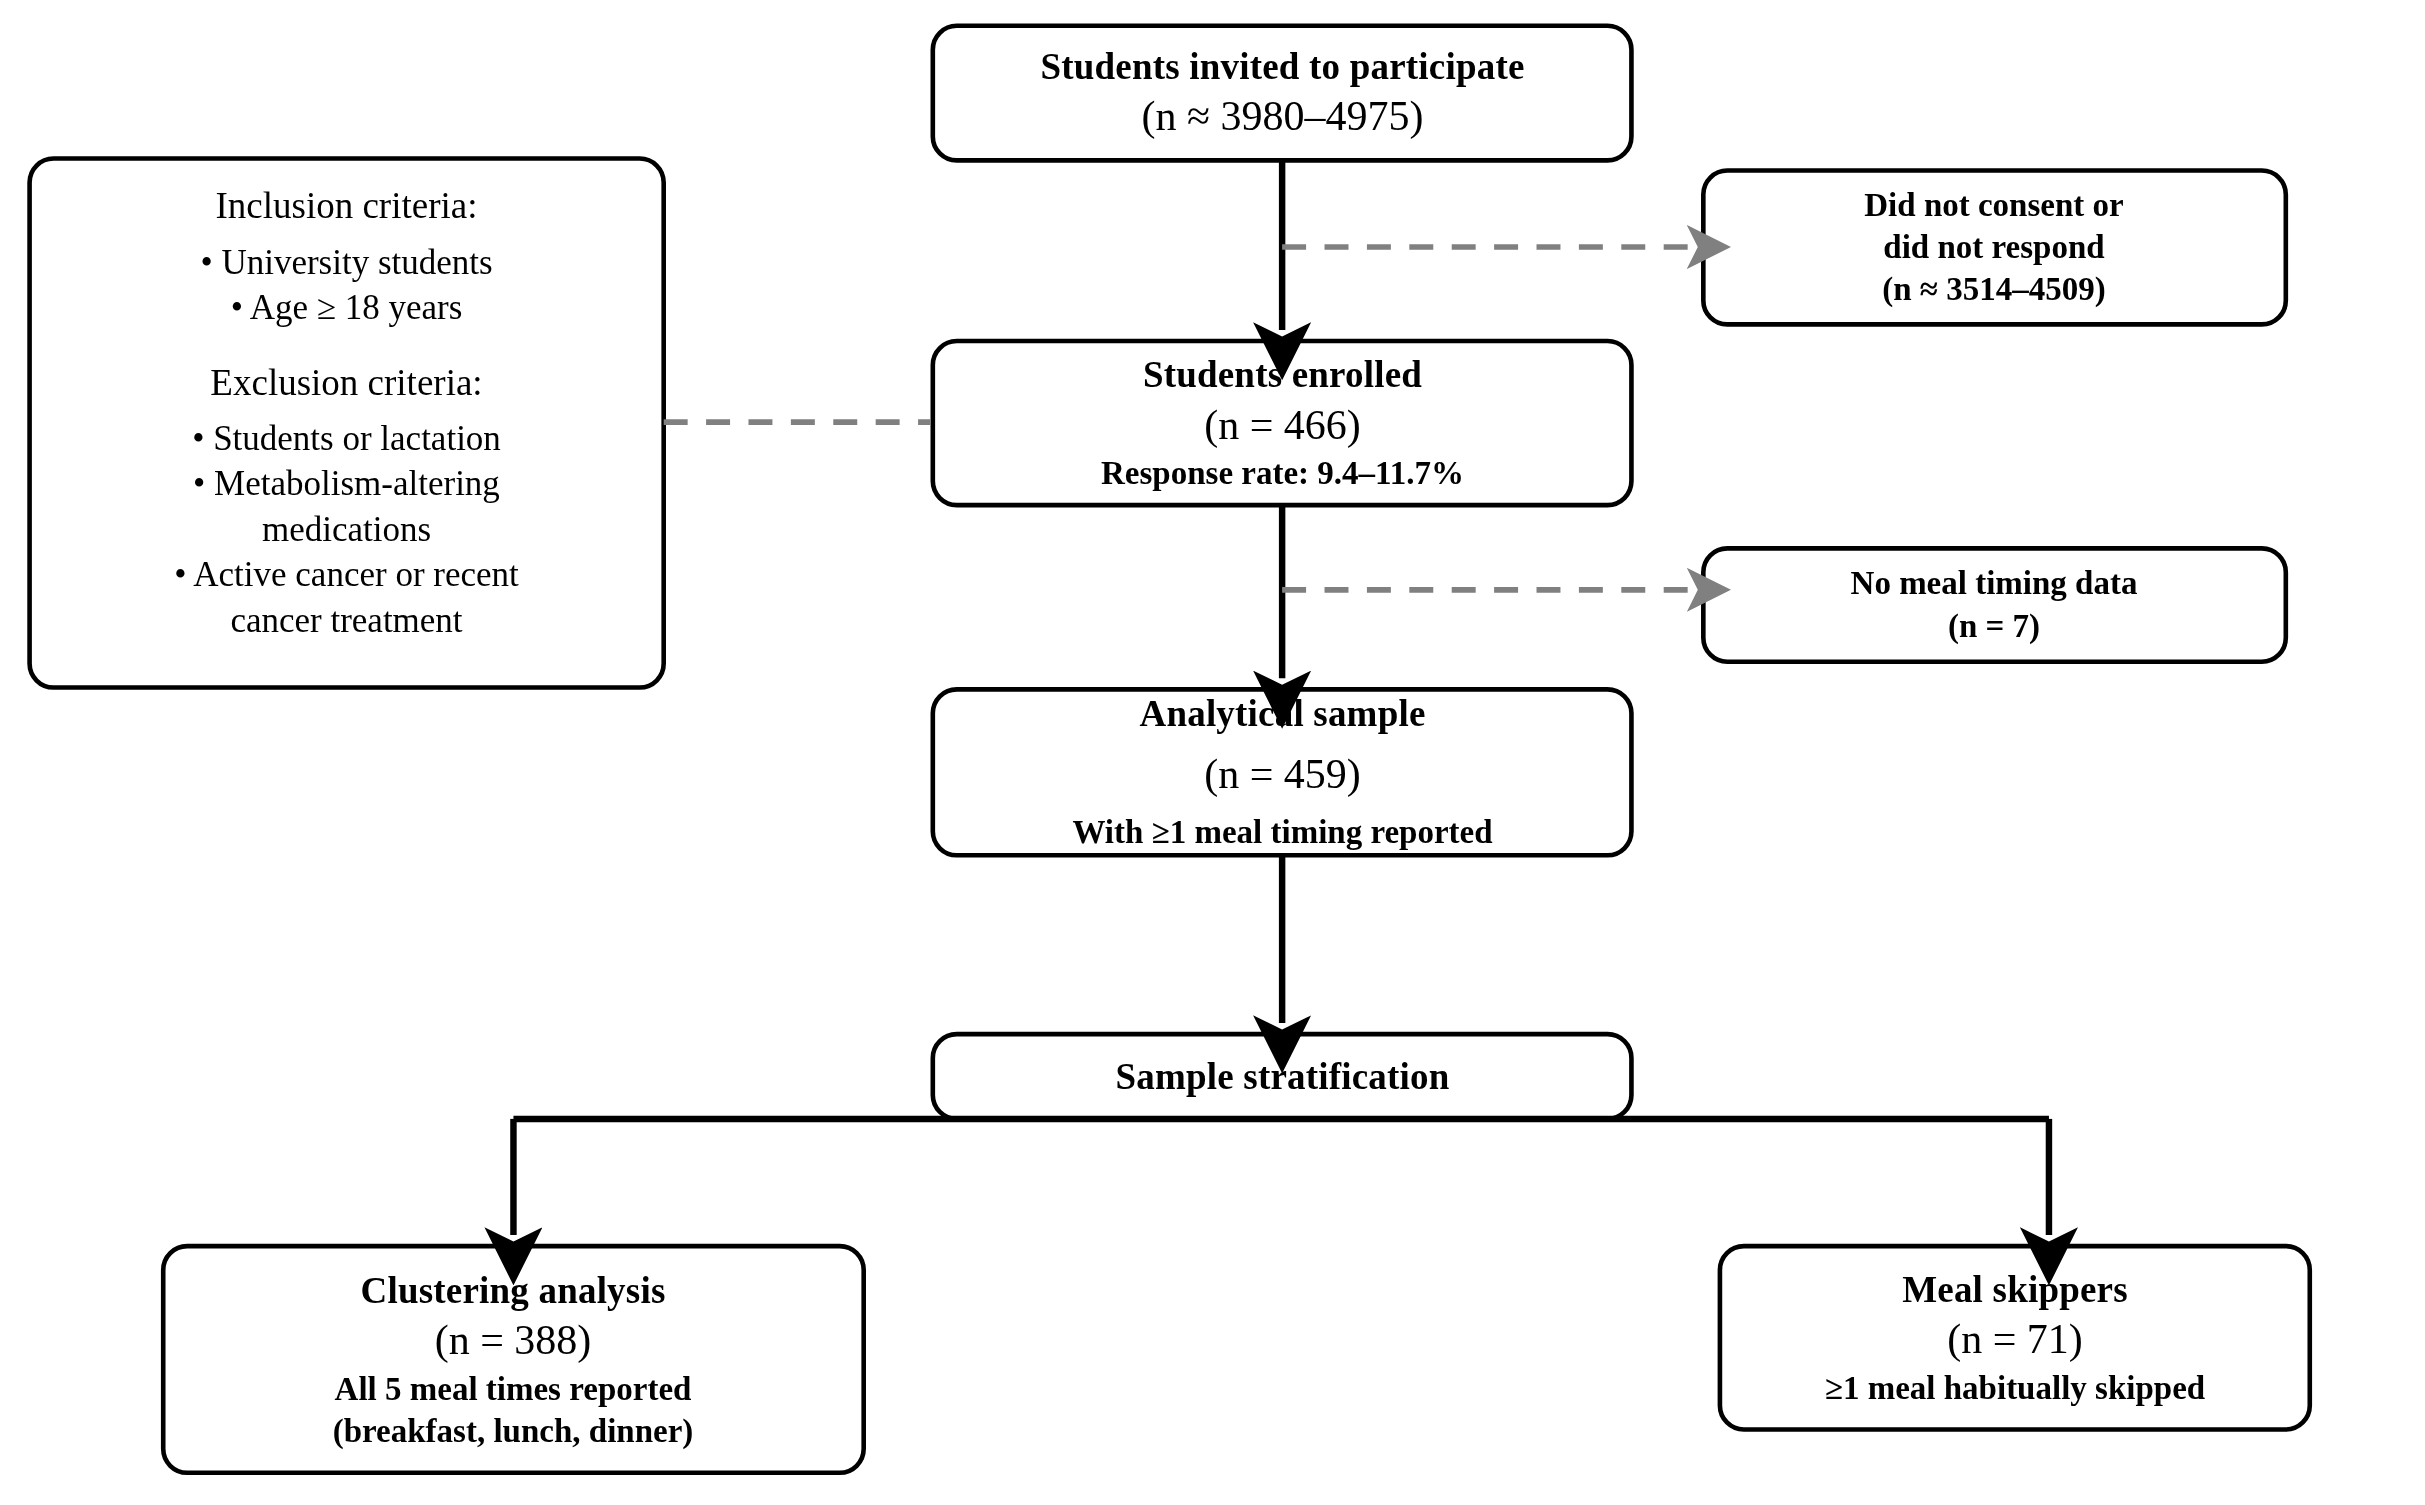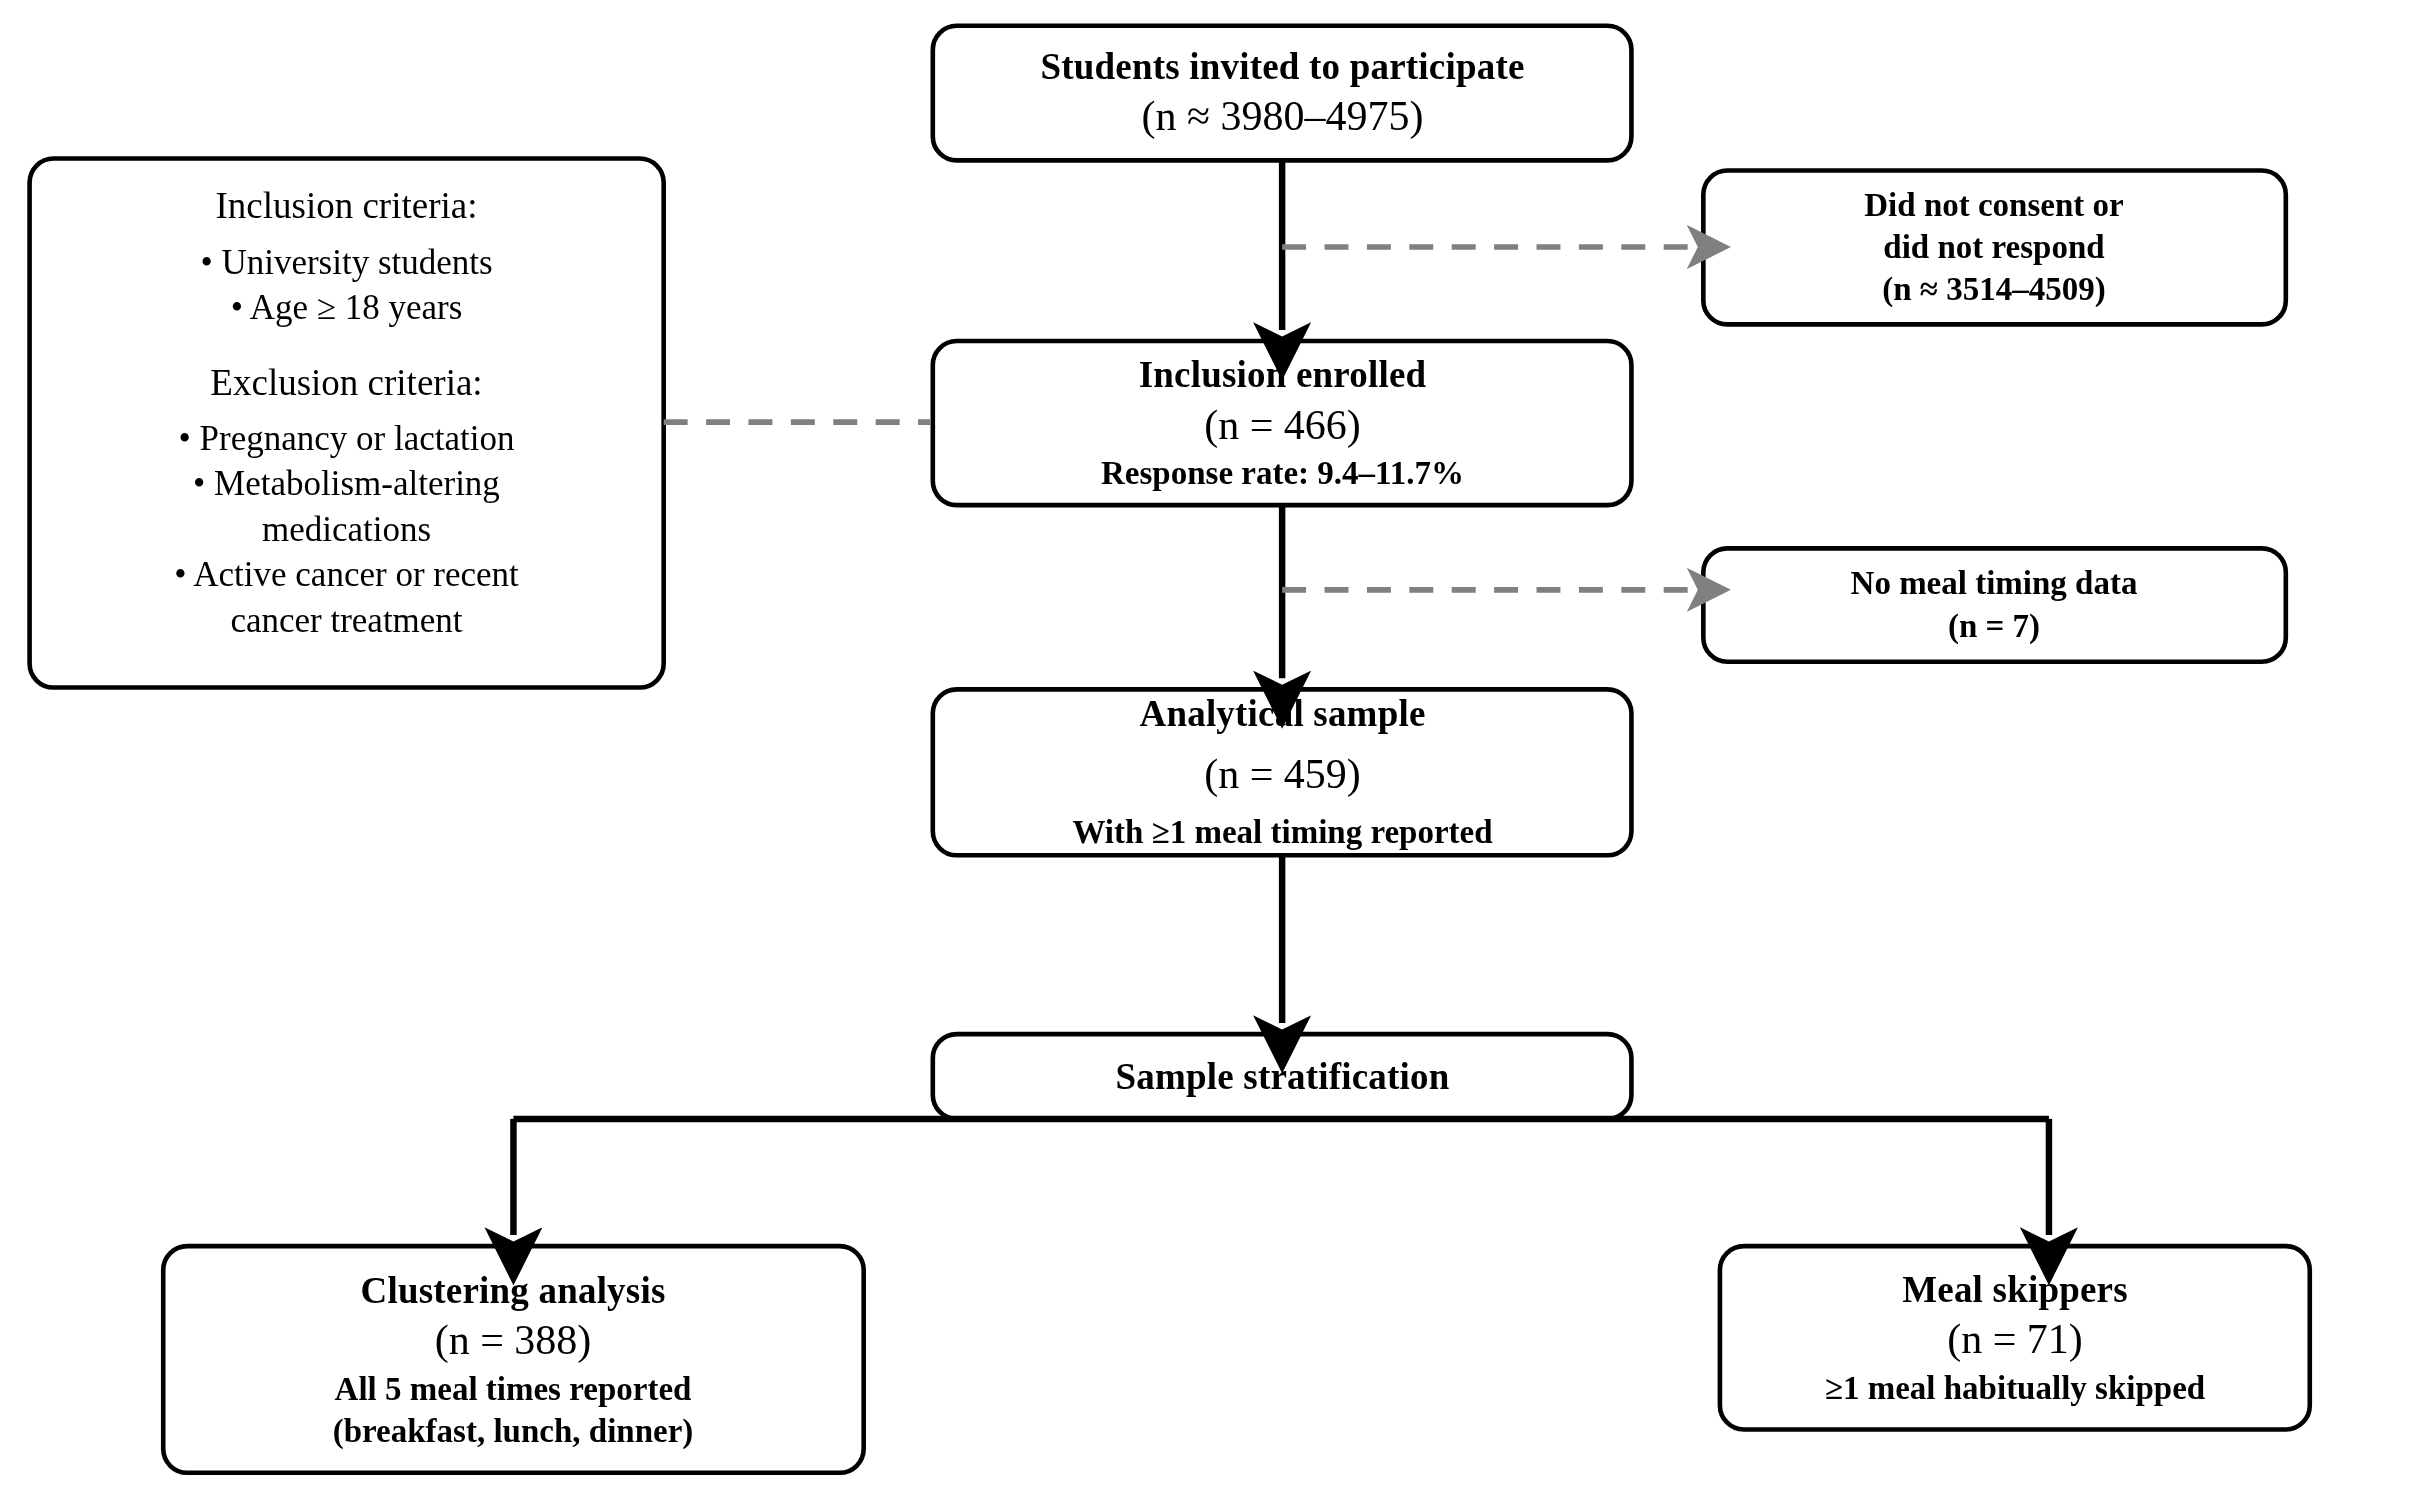--- a/index.html
+++ b/index.html
@@ -151,35 +151,35 @@
   </div>
 
   <div class="crit-block" style="left:29.5px; top:175px; width:634px; height:512px; padding-top:7.4px;">
     <div class="crit-head">Inclusion criteria:</div>
     <div class="gap-sm"></div>
     <div class="crit-item">• University students</div>
     <div class="crit-item">• Age ≥ 18 years</div>
     <div class="gap-md"></div>
     <div class="crit-head">Exclusion criteria:</div>
     <div class="gap-sm"></div>
-    <div class="crit-item">• Pregnancy or lactation</div>
+    <div class="crit-item">• Students or lactation</div>
     <div class="crit-item">• Metabolism-altering</div>
     <div class="crit-item">medications</div>
     <div class="crit-item">• Active cancer or recent</div>
     <div class="crit-item">cancer treatment</div>
   </div>
 
   <div class="node-text" style="left:1703px; top:170px; width:582px; height:154px;">
     <div class="sub-sm">Did not consent or</div>
     <div class="sub-sm">did not respond</div>
     <div class="sub-sm">(n ≈ 3514–4509)</div>
   </div>
 
   <div class="node-text" style="left:933px; top:341px; width:699px; height:164px;">
-    <div class="ttl">Inclusion enrolled</div>
+    <div class="ttl">Students enrolled</div>
     <div class="sub">(n = 466)</div>
     <div class="sub-sm">Response rate: 9.4–11.7%</div>
   </div>
 
   <div class="node-text" style="left:1703px; top:548px; width:582px; height:113px;">
     <div class="sub-sm">No meal timing data</div>
     <div class="sub-sm">(n = 7)</div>
   </div>
 
   <div class="node-text" style="left:933px; top:689px; width:699px; height:166px;gap:10px;">

